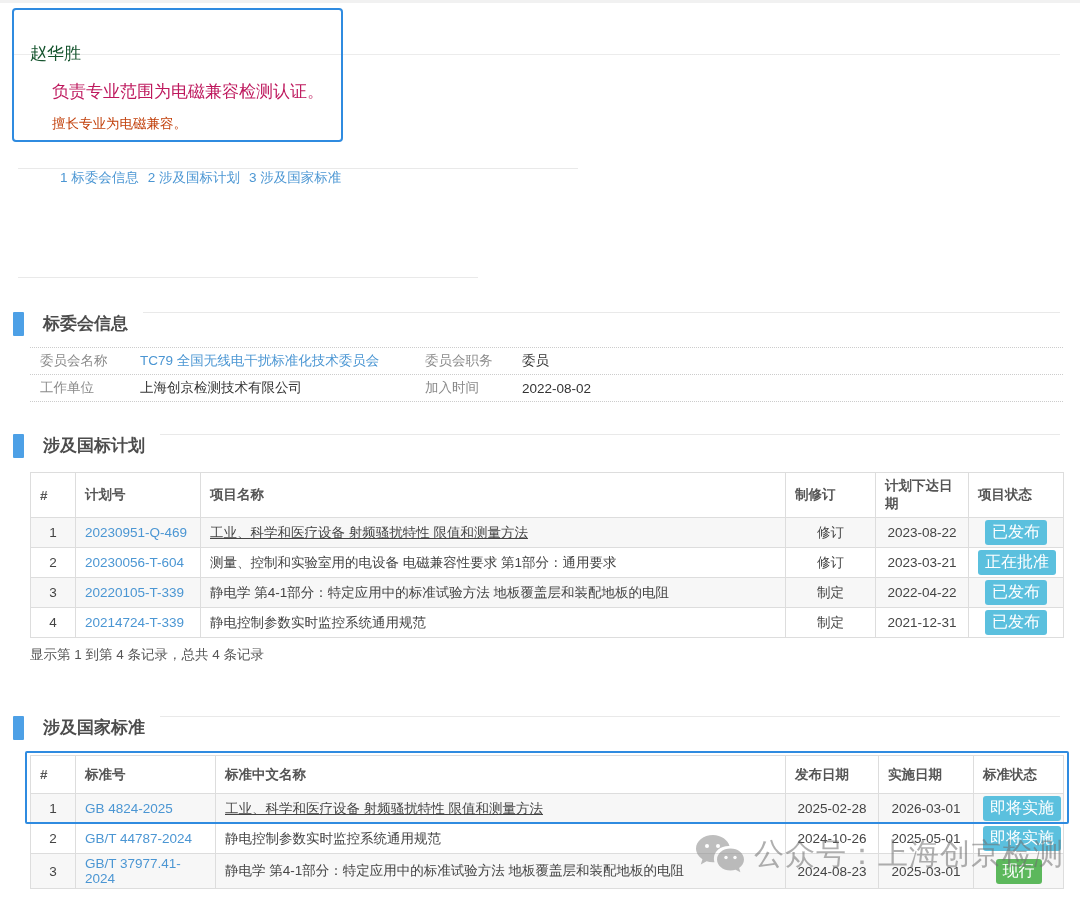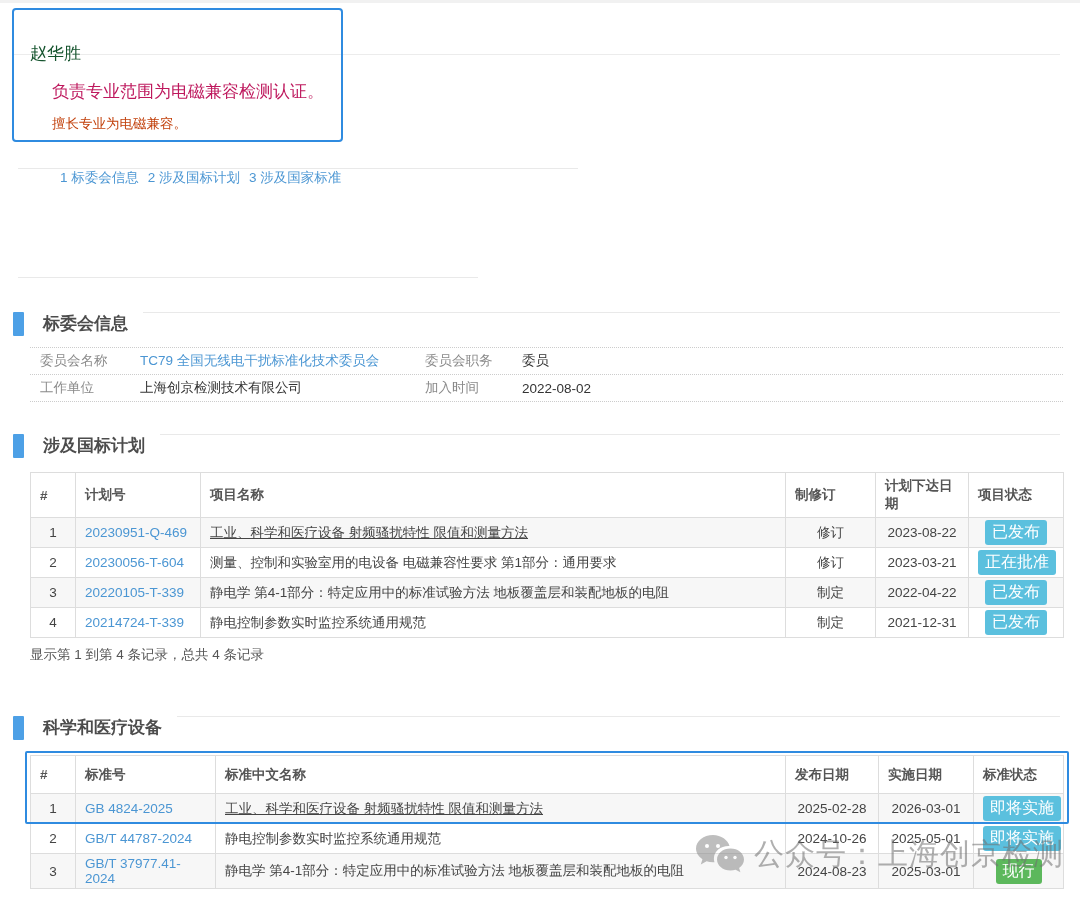--- a/index.html
+++ b/index.html
@@ -180,21 +180,21 @@
           <td class="c-center">制定</td>
           <td class="c-center">2021-12-31</td>
           <td class="c-center"><span class="badge badge-info">已发布</span></td>
         </tr>
       </tbody>
   </table>
   <div class="records-summary">显示第 1 到第 4 条记录，总共 4 条记录</div>
 
   <div class="section-header" id="sec3">
     <div class="section-marker"></div>
-    <div class="section-title">科学和医疗设备</div>
+    <div class="section-title">涉及国家标准</div>
     <div class="section-line"></div>
   </div>
   <table class="data" id="standards-table">
     <thead id="standards-head">
         <tr>
           <th class="c-center" style="width: 45px;">#</th>
           <th style="width: 140px;">标准号</th>
           <th style="width: 570px;">标准中文名称</th>
           <th class="c-center" style="width: 93px;">发布日期</th>
           <th class="c-center" style="width: 95px;">实施日期</th>

